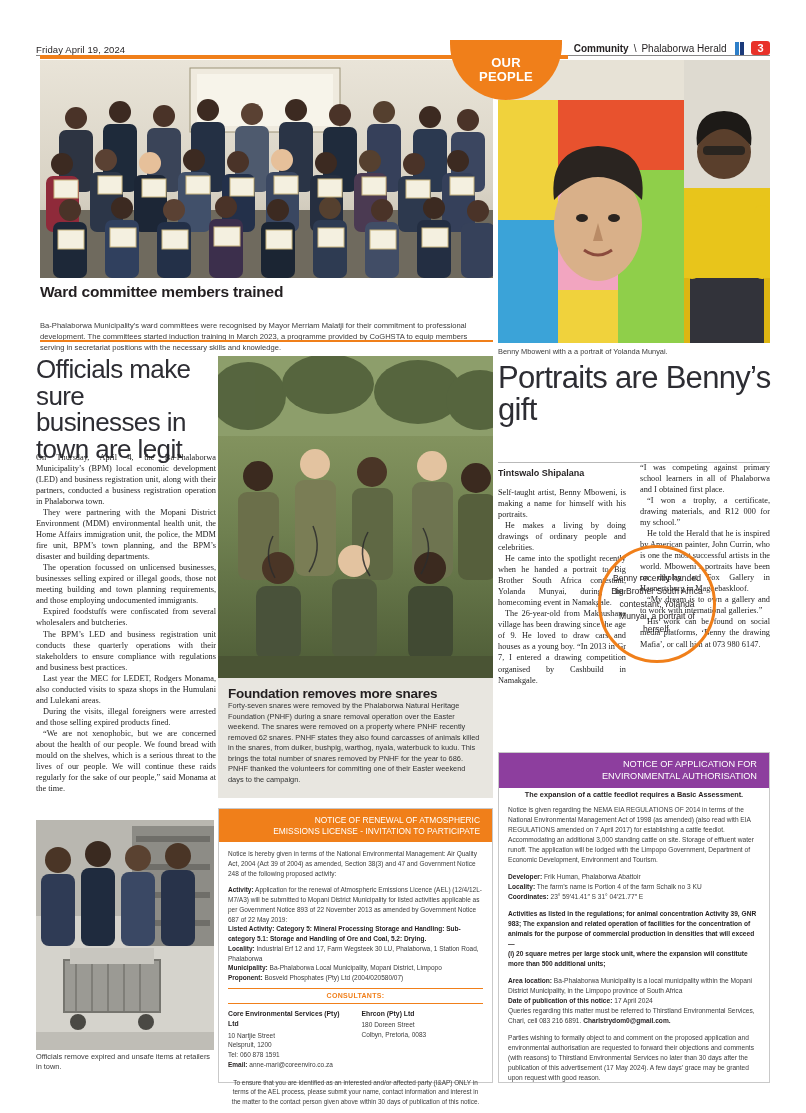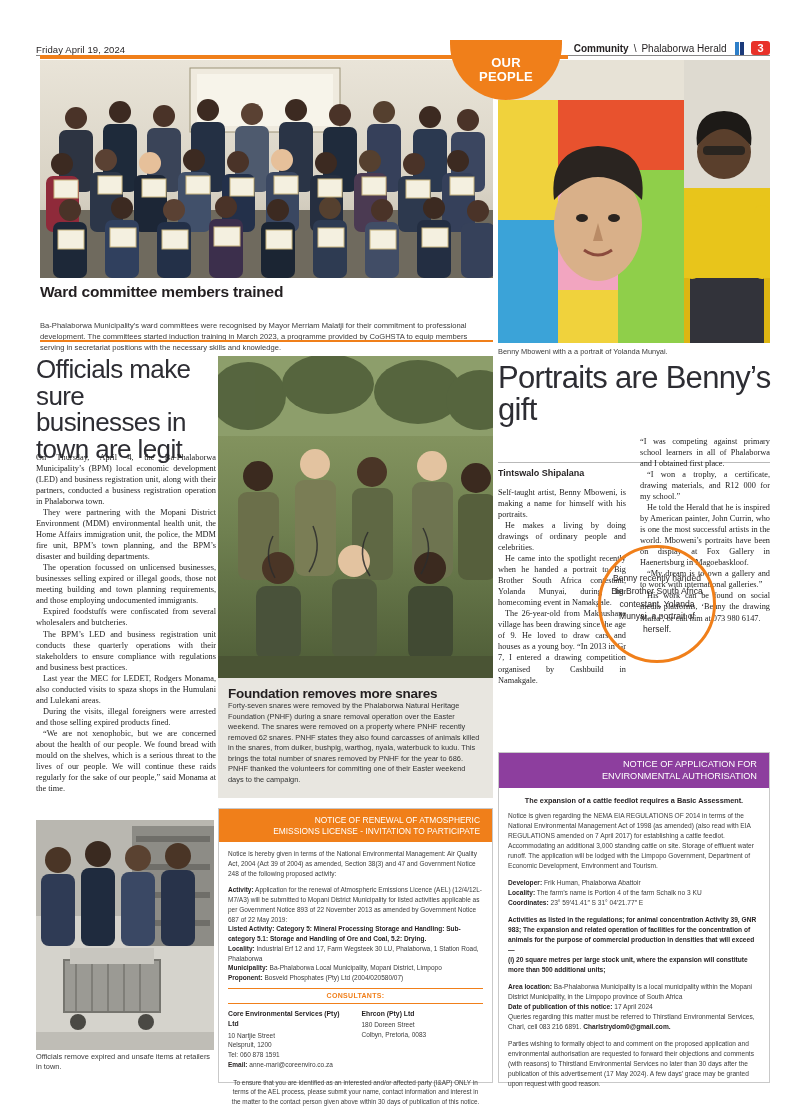--- a/index.html
+++ b/index.html
@@ -91,21 +91,21 @@
   
   #benny-cap { position: absolute; left: 498px; top: 347px; width: 272px; }
   #benny-head { position: absolute; left: 498px; top: 362px; width: 290px; }
   #benny-head .bigheadline { font-size: 31px; line-height: 1.03; letter-spacing: -.7px; }
 
   #benny-rule { position: absolute; left: 498px; top: 462px; width: 272px; height: 1px; background: #b9b9b9; }
   .byline { position: absolute; font-size: 9px; font-weight: bold; color: #231f20; }
   #benny-byline { left: 498px; top: 468px; }
 
   #benny-col1 { position: absolute; left: 498px; top: 487px; width: 128px; }
-  #benny-col2 { position: absolute; left: 640px; top: 436px; width: 130px; }
+  #benny-col2 { position: absolute; left: 640px; top: 462px; width: 130px; }
 
   .pullquote {
     position: absolute; left: 598px; top: 545px; width: 118px; height: 118px;
     border: 3.5px solid #f07f1a; border-radius: 50%;
     display: flex; align-items: center; justify-content: center;
     text-align: center; font-size: 8.6px; line-height: 1.5; color: #231f20;
     padding: 8px; z-index: 4; background: transparent;
     clip-path: polygon(0 0, 100% 0, 100% 88%, 86% 100%, 0 100%);
   }
 
@@ -119,21 +119,21 @@
   #aelbox b { color: #231f20; }
   .consult-rule { border-top: 1px solid #f07f1a; border-bottom: 1px solid #f07f1a; margin: 5px 0 5px 0; padding: 2px 0; }
   .consult-title { color: #f07f1a; font-weight: bold; text-align: center; font-size: 7px; letter-spacing: .3px; }
   .consult-grid { display: flex; gap: 12px; }
   .consult-grid > div { flex: 1; }
   .consult-name { font-weight: bold; font-size: 6.8px; color: #231f20; margin-bottom: 1px; }
   .footnote { text-align: center; margin-top: 8px; font-size: 6.4px; line-height: 1.5; }
 
   #eabox { left: 498px; top: 752px; width: 272px; height: 331px; }
   #eabox .notice-head { background: #8d3e9e; font-size: 9.2px; }
-  #eabox .nbody { padding: 7px 9px; font-size: 6.6px; line-height: 1.52; color: #3b3b3b; }
+  #eabox .nbody { padding: 1px 9px; font-size: 6.6px; line-height: 1.52; color: #3b3b3b; }
   #eabox .lead { font-weight: bold; font-size: 7.3px; color: #231f20; text-align: center; margin-bottom: 5px; }
   #eabox b { color: #231f20; }
   .gap { height: 7px; }
 </style>
 </head>
 <body>
 
 <div class="page">
 
   <div class="masthead">

